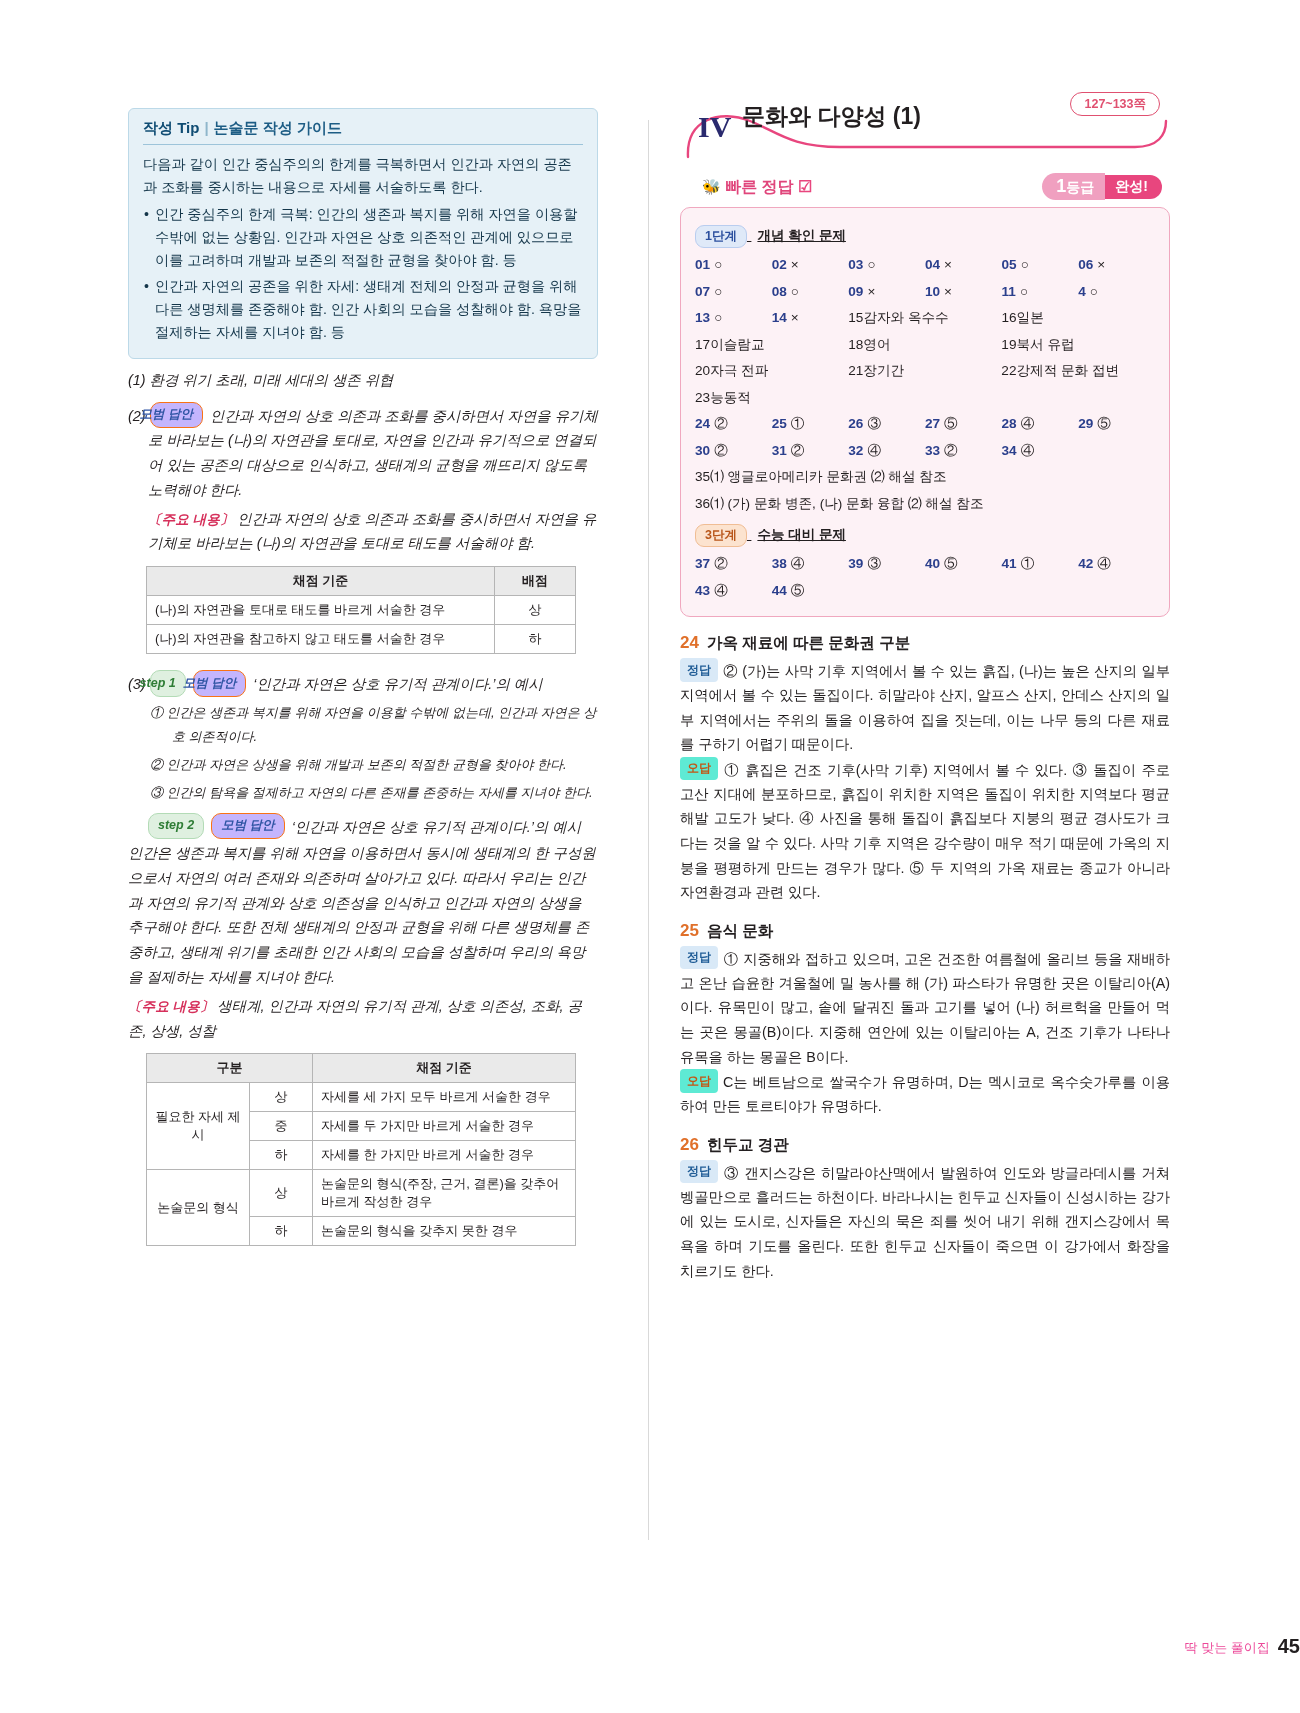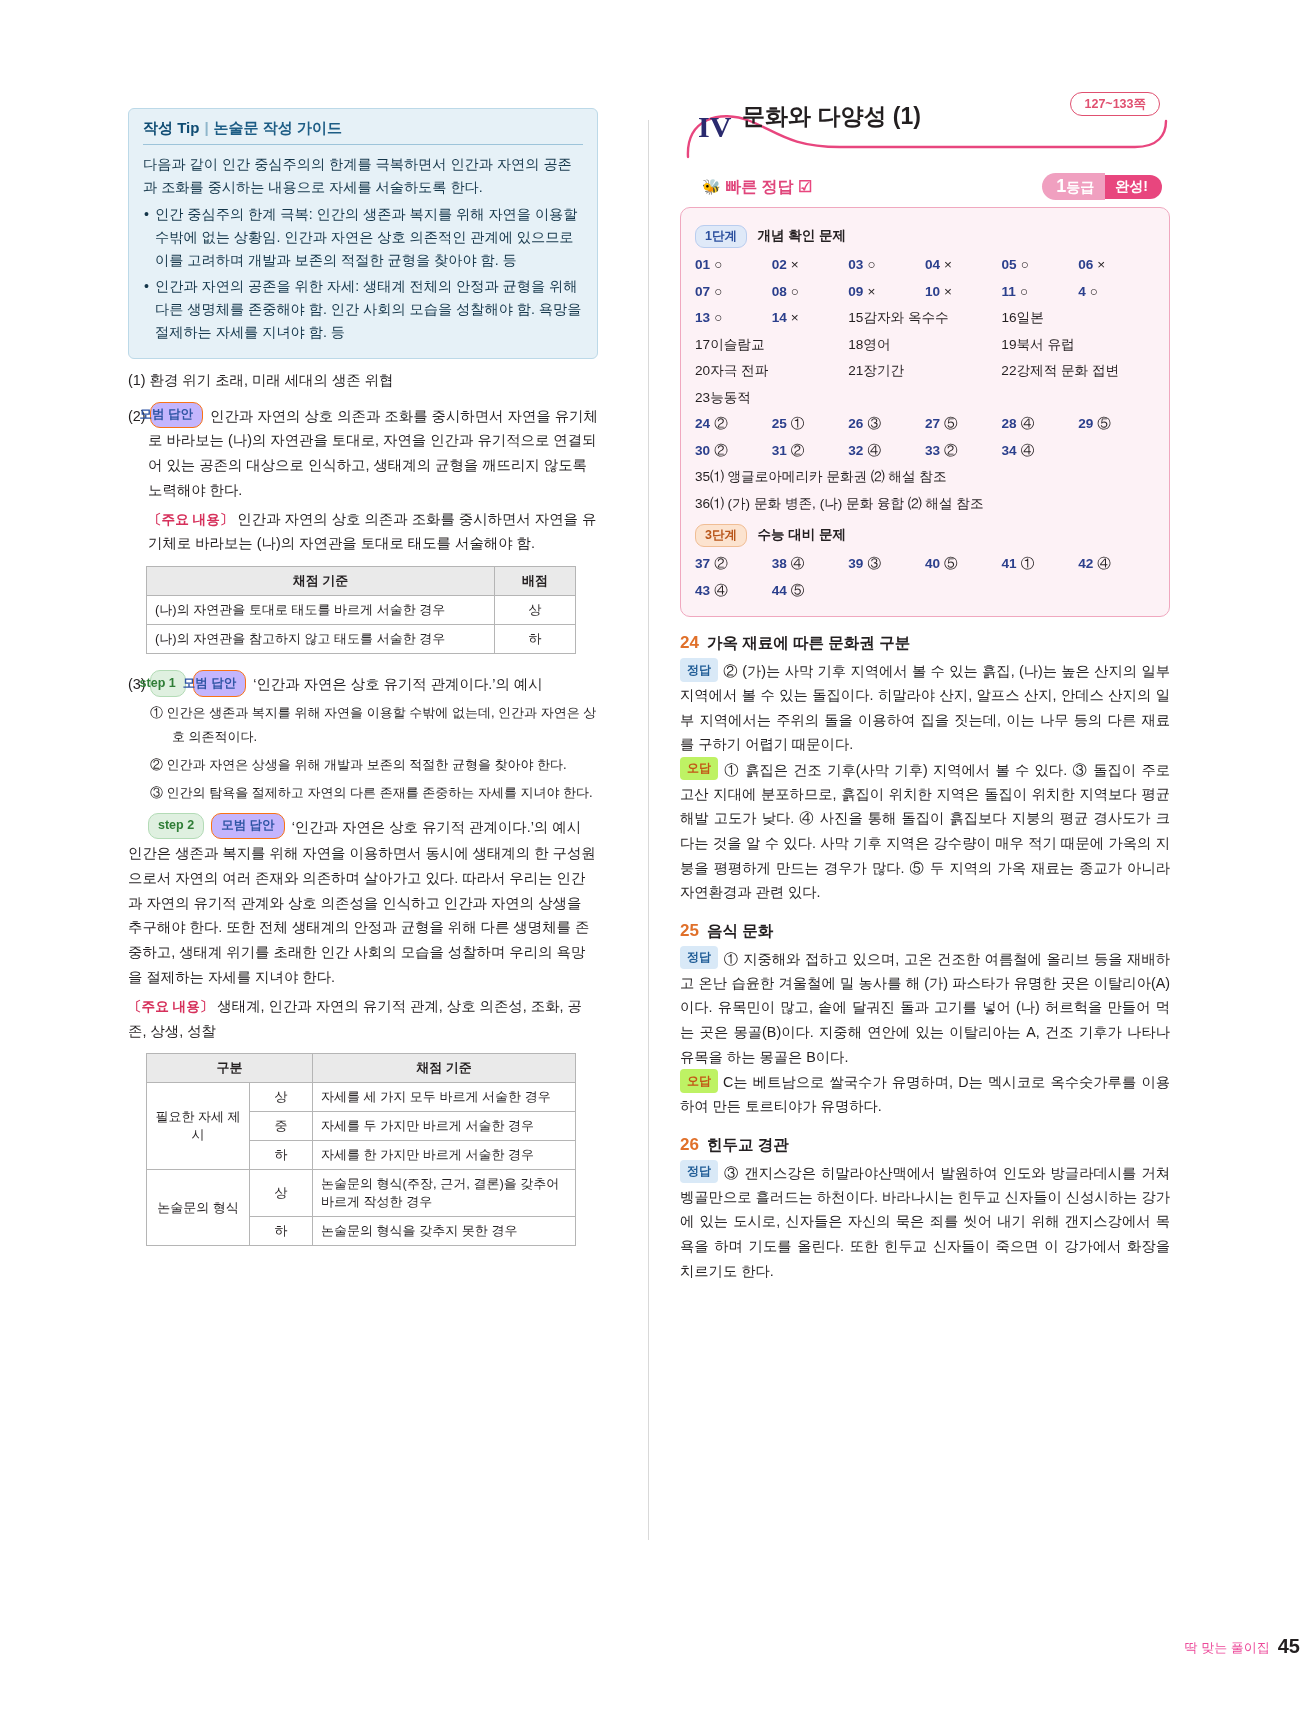--- a/index.html
+++ b/index.html
@@ -28,21 +28,21 @@
     font-size:15px;font-weight:bold;color:#1d5d85;
   }
   .tip-head .t1{color:#0f4c73;font-weight:bold;}
   .tip-head .bar{color:#8fb6cb;padding:0 5px;}
   .tip-body{font-size:14.2px;line-height:1.62;color:#14364a;}
   .tip-list{margin:4px 0 0 0;padding:0;list-style:none;}
   .tip-list li{padding-left:12px;position:relative;margin-top:3px;}
   .tip-list li:before{content:"•";position:absolute;left:1px;top:0;color:#14364a;}
 
   
-  .para{font-size:14.4px;line-height:1.72;color:#231f20;margin-top:9px;}
+  .para{font-size:14.4px;line-height:1.72;color:#231f20;margin-top:9px;font-style:italic;}
   .para .num{font-weight:normal;}
   .indent{padding-left:20px;}
   .hang{padding-left:20px;text-indent:-20px;}
 
   .tag{
     display:inline-block;border-radius:10px;padding:1.5px 9px;font-size:12.5px;
     font-weight:bold;vertical-align:2px;margin-right:3px;
   }
   .tag-model{background:#c4b5fd;color:#2f55a4;border:1px solid #f97316;}
   .tag-step{background:#dff0e0;color:#2f7d36;border:1px solid #b3dbb6;}
@@ -93,40 +93,40 @@
     border:1.6px solid #f0a8bf;border-radius:10px;background:#fdf2f6;
     padding:10px 14px 12px 14px;
   }
   .stage-pill{
     display:inline-block;background:#dfe9f8;color:#2b4f9e;border:1px solid #b9cdef;
     border-radius:9px;font-size:12.5px;font-weight:bold;padding:2px 9px;
   }
   .stage-pill.s2{background:#dfeaf8;}
   .stage-pill.s3{background:#fce3cf;color:#b8561a;border-color:#f0bd94;}
   .stage-label{font-size:13.5px;font-weight:bold;color:#231f20;margin-left:6px;}
-  .stage-row{margin:7px 0 4px 0;}
+  .stage-row{margin:7px 0 4px 0;text-decoration:underline;}
 
   .agrid{display:flex;flex-wrap:wrap;font-size:13.6px;line-height:1.95;}
   .acell{width:16.66%;white-space:nowrap;}
   .acell .n{color:#2b3f8c;font-weight:bold;margin-right:4px;}
   .acell .v{color:#231f20;}
   .awide{width:100%;white-space:nowrap;}
   .athird{width:33.3%;white-space:nowrap;}
 
   
   .exp{margin-top:16px;}
   .exp-title{font-size:15.5px;font-weight:bold;color:#231f20;margin-bottom:4px;}
   .exp-title .qn{color:#e0702a;font-size:17px;font-weight:bold;margin-right:8px;}
   .exp-body{font-size:14.3px;line-height:1.72;text-align:justify;}
   .lbl{
     display:inline-block;border-radius:4px;font-size:12px;font-weight:bold;
     padding:1.5px 7px;margin-right:5px;vertical-align:2px;
   }
   .lbl-ans{background:#d9e9f7;color:#1f5c96;}
-  .lbl-wrong{background:#bef264;color:#c25716;}
+  .lbl-wrong{background:#5eead4;color:#c25716;}
 
   
   .footer{position:absolute;left:0;bottom:55px;width:1300px;text-align:right;padding-right:128px;}
   .footer .ftxt{font-size:13px;color:#ec4899;}
   .footer .fnum{font-size:20px;font-weight:bold;color:#231f20;margin-left:8px;vertical-align:-1px;}
 </style>
 </head>
 <body>
 
 <div class="page">

